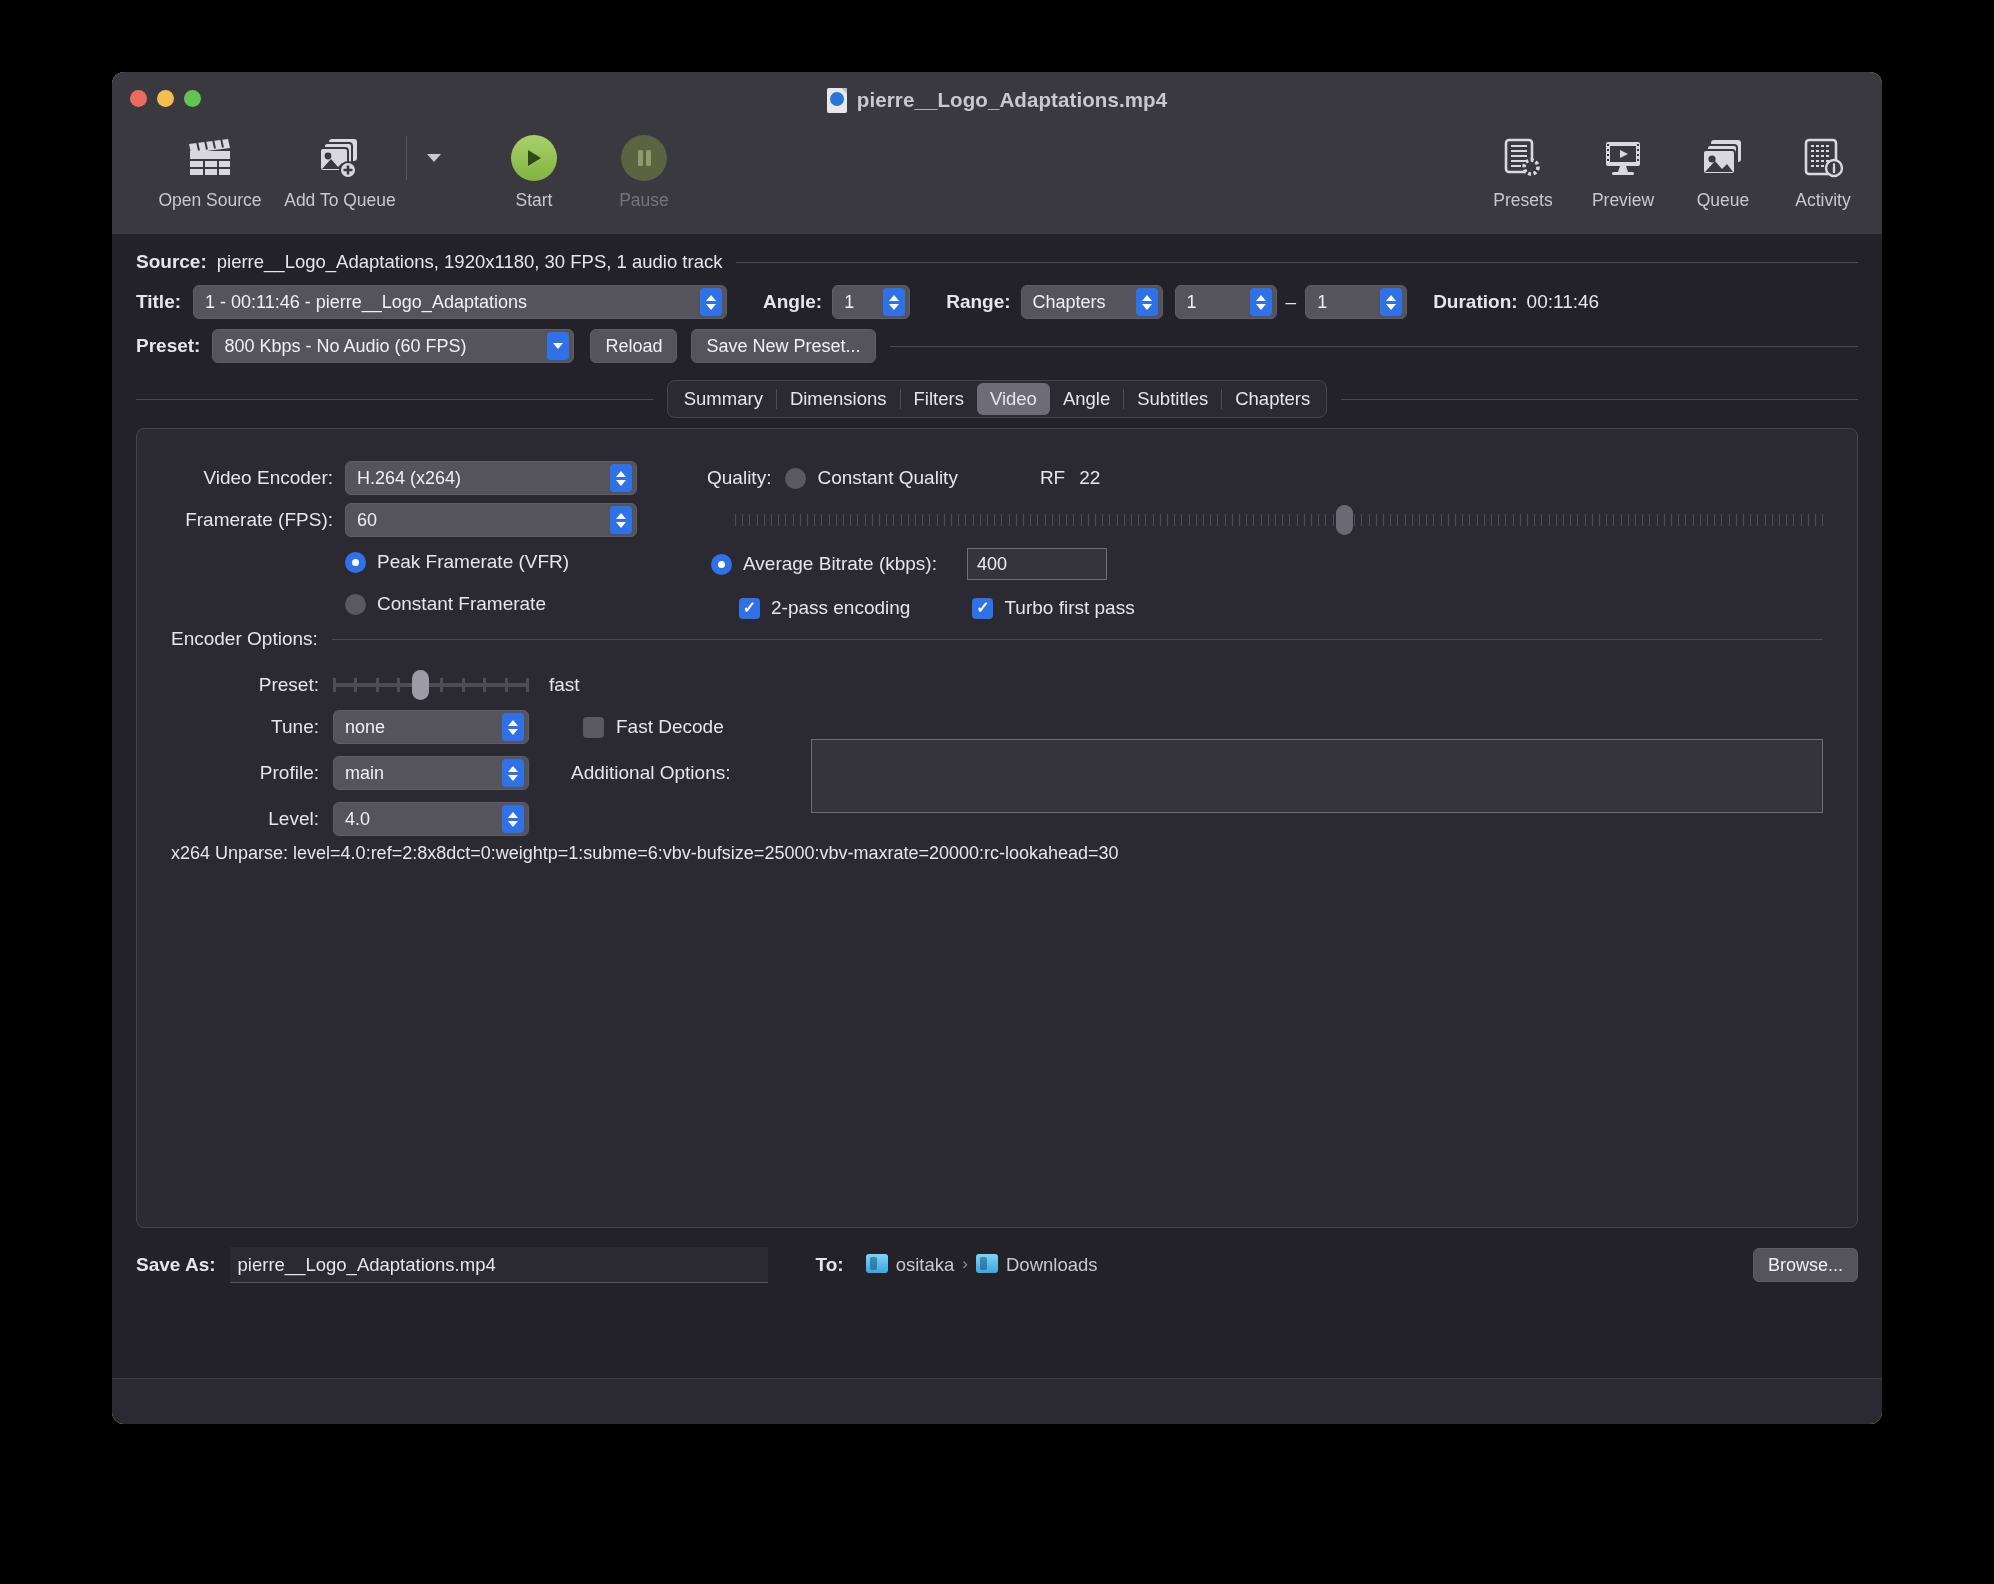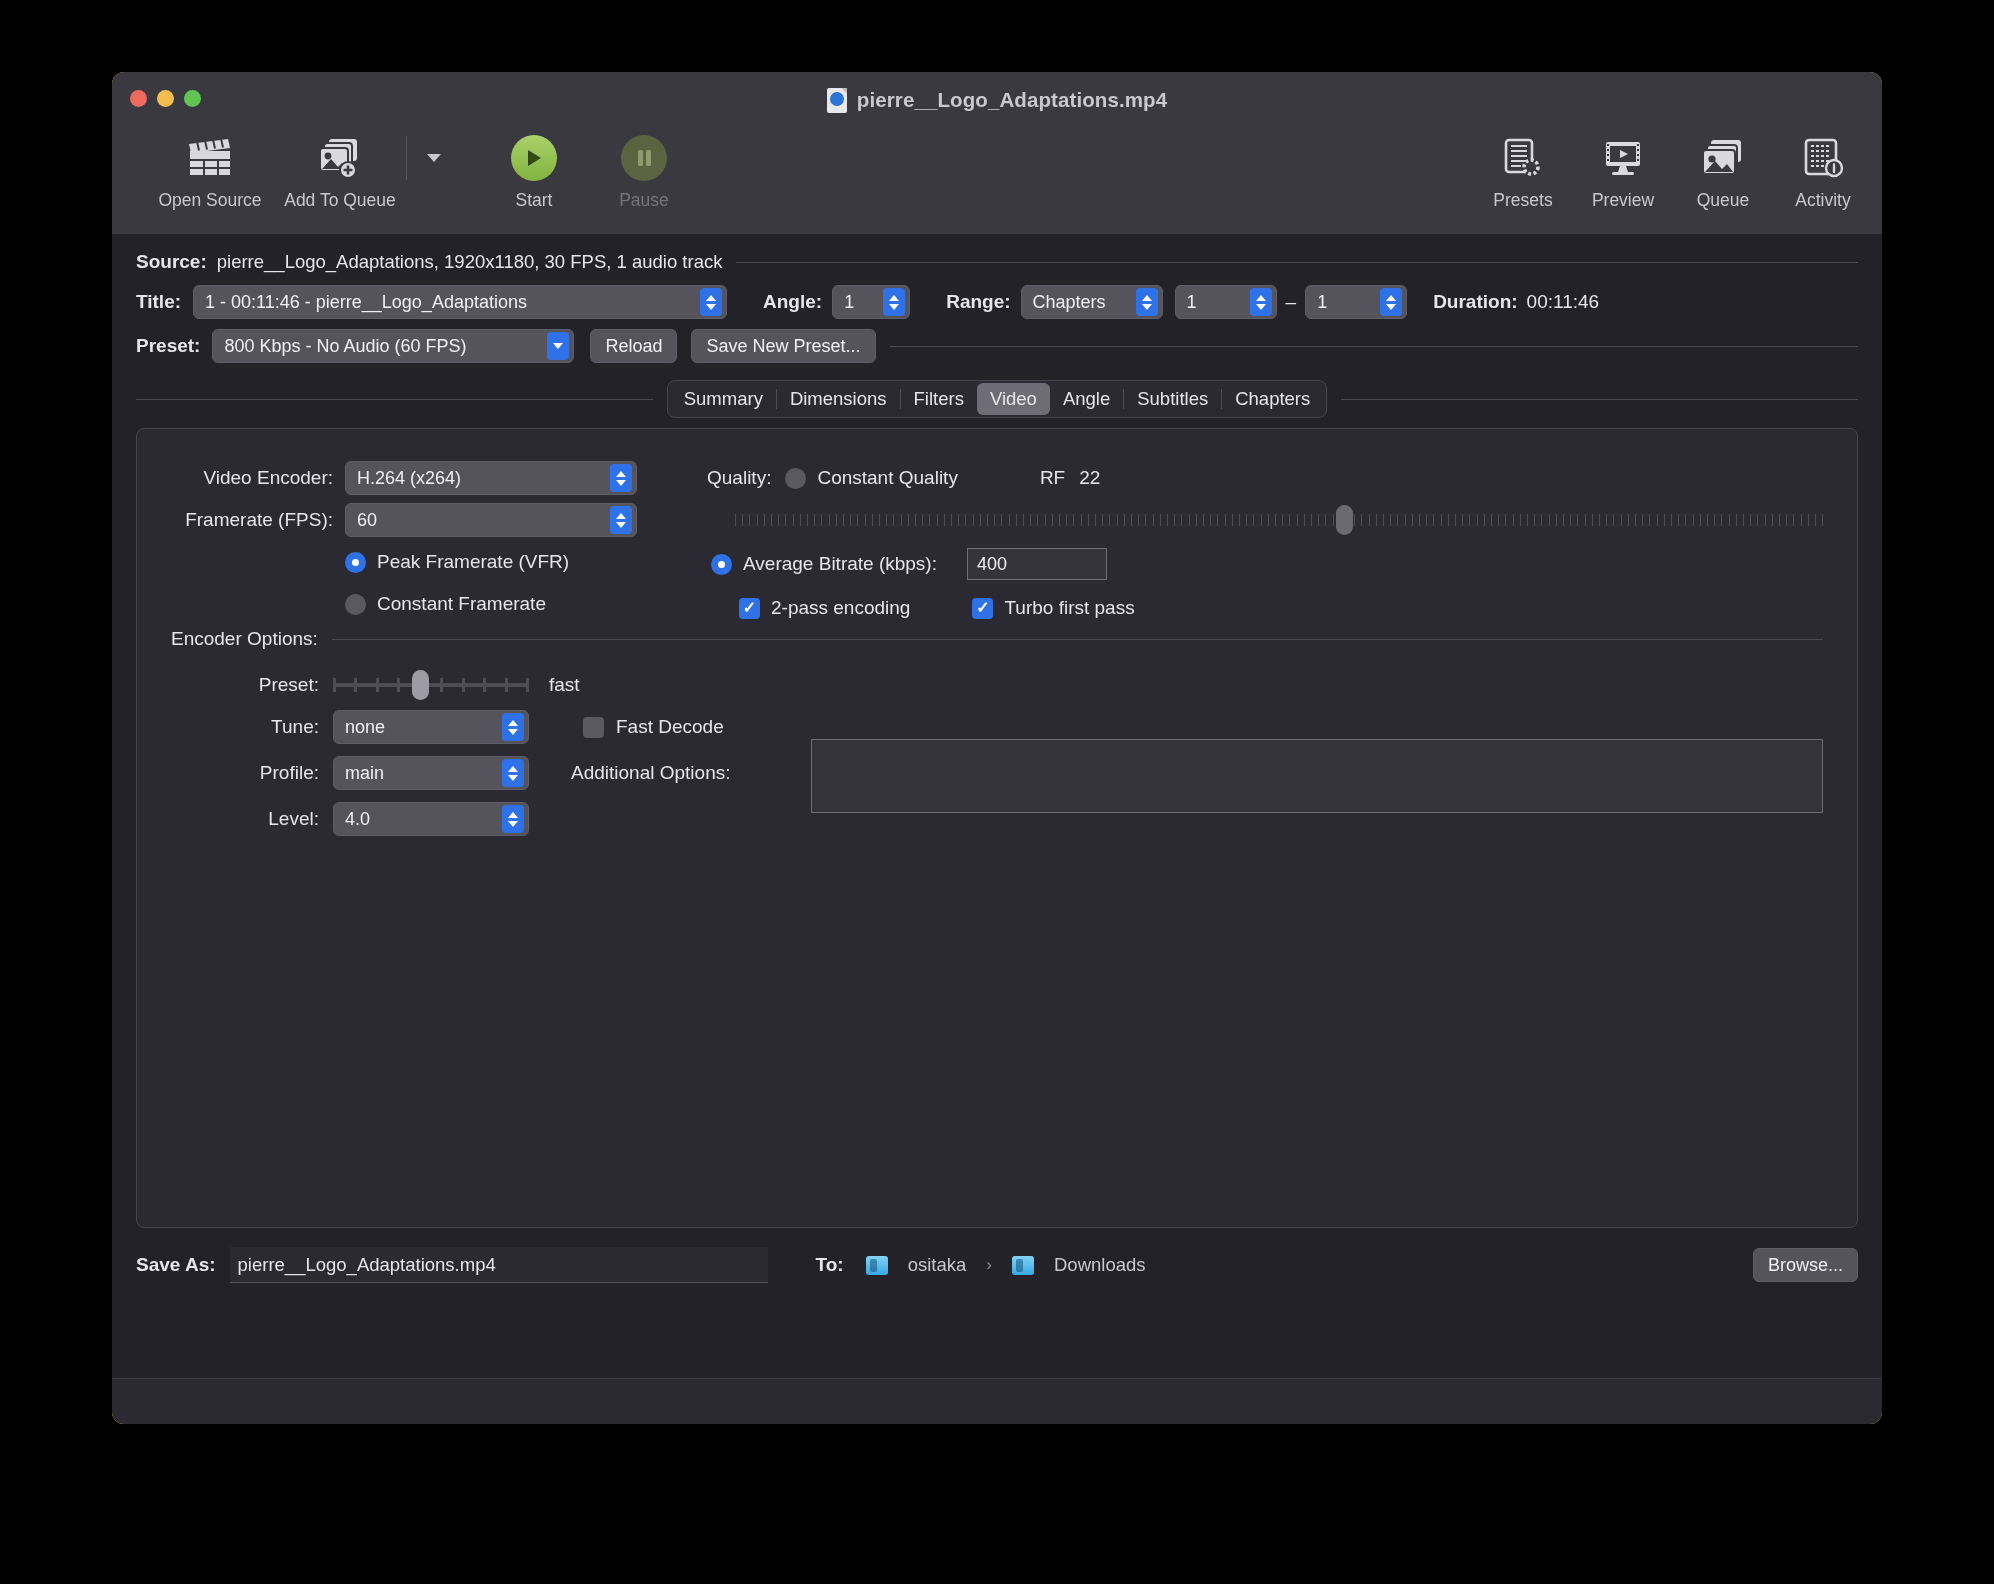--- a/index.html
+++ b/index.html
@@ -163,21 +163,21 @@
 
   .unparse { font-size: 18px; color: #e6e5ea; position: absolute; left: 34px; top: 414px; }
 
   
   .bottom { height: 74px; display: flex; align-items: center; padding: 0 24px; }
   .saveas-field {
     background: #2b2a32; border-bottom: 1px solid #55545d; height: 36px;
     color: #e6e5ea; font-size: 18.5px; display:flex; align-items:center; padding: 0 8px;
     width: 538px;
   }
-  .crumb { display:flex; align-items:center; gap:20px; }
+  .crumb { display:flex; align-items:flex-start; gap:8px; }
   .crumb .name { color: #c9c8cf; font-size: 18.5px; }
   .folder {
     width: 22px; height: 19px; border-radius: 3px; position: relative;
     background: linear-gradient(180deg,#7fd4f7,#3aa7e0); flex:0 0 auto;
   }
   .folder:before { content:""; position:absolute; left:4px; top:3px; width:7px; height:13px;
     background: rgba(20,80,120,.55); border-radius: 2px; }
   .sep-chev { color:#8d8c95; font-size:17px; }
   .footer-bar { height: 46px; background: #2b2a32; border-top: 1px solid #3c3b44; }
 </style>
@@ -534,20 +534,21 @@
                 <i class="dn"></i>
               </span>
           </div>
         </div>
 
         <div class="textfield" style="position:absolute;left:640px;right:0;top:118px;height:74px;align-items:flex-start;padding-top:6px">
           <span></span>
         </div>
       </div>
 
+      <div class="unparse">x264 Unparse: level=4.0:ref=2:8x8dct=0:weightp=1:subme=6:vbv-bufsize=25000:vbv-maxrate=20000:rc-lookahead=30</div>
     </div>
 
     <div class="bottom" style="margin-left:-24px;margin-right:-24px;padding:0 24px">
       <span class="lbl-bold">Save As:</span>
       <div class="saveas-field" style="margin-left:14px">
         <span>pierre__Logo_Adaptations.mp4</span>
       </div>
       <span class="lbl-bold" style="margin-left:48px">To:</span>
       <div class="crumb" style="margin-left:22px">
         <span class="folder"></span>

